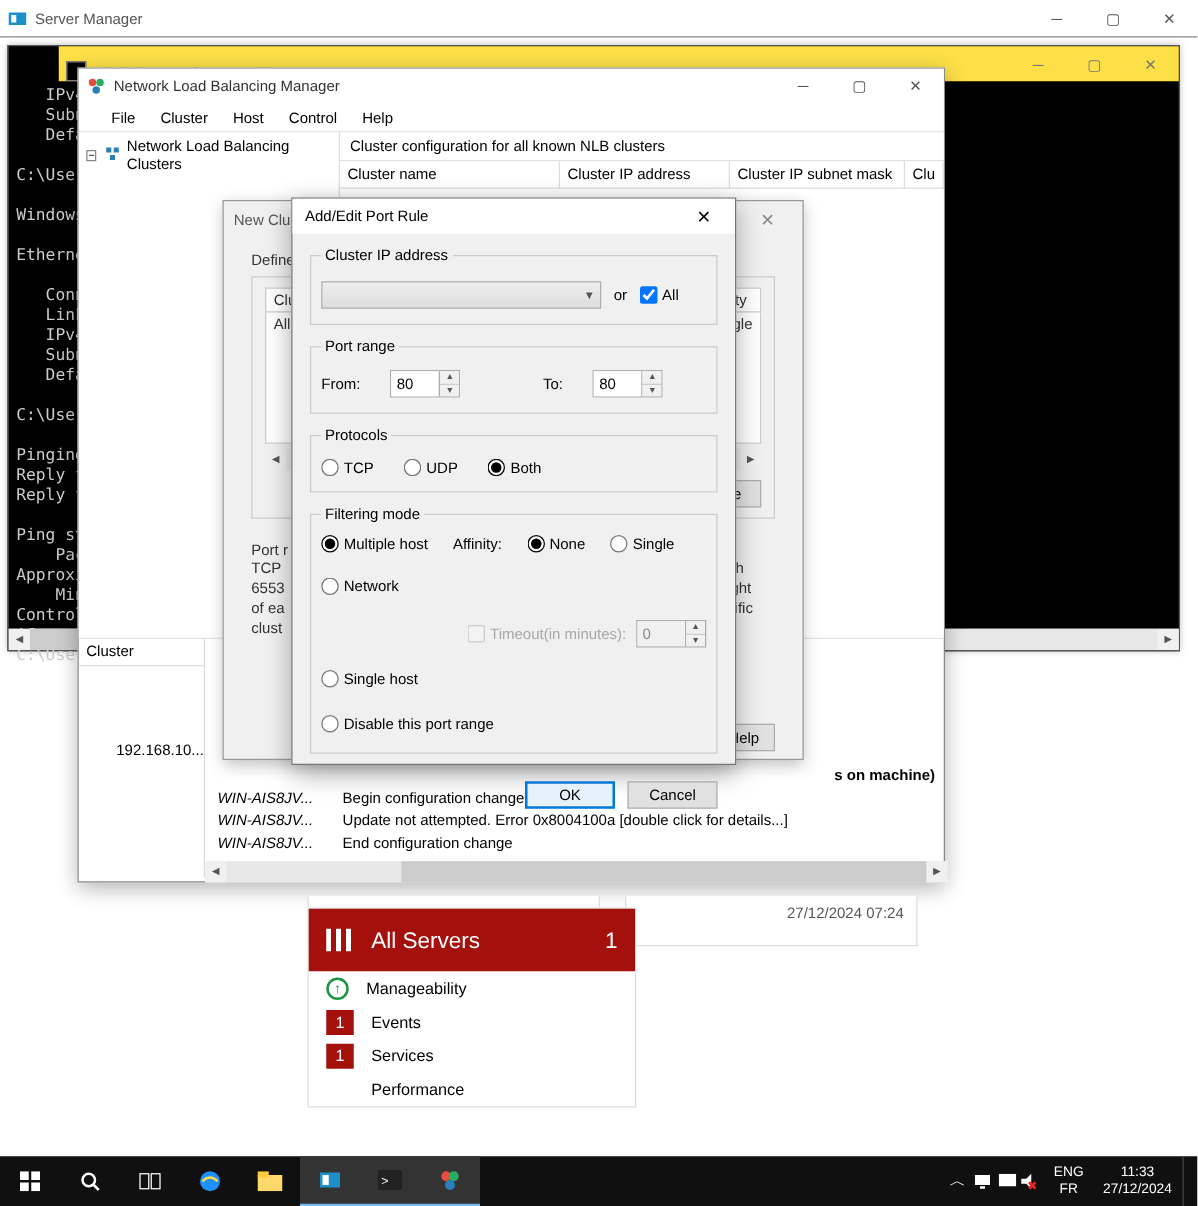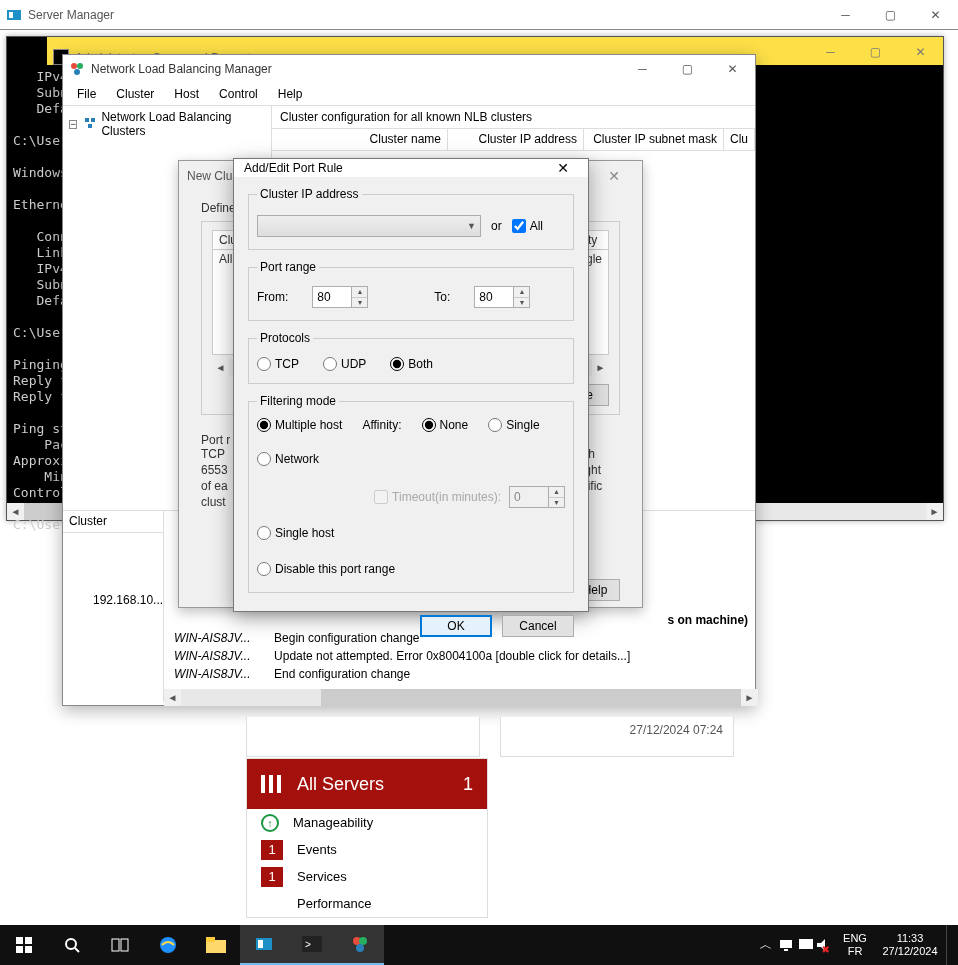--- a/index.html
+++ b/index.html
@@ -25,30 +25,30 @@
   .cmd-sb-track { flex:1; background:#e8e8e8; position:relative; }
   .cmd-sb-thumb { position:absolute; left:0; top:0; height:17px; width:120px; background:#ccc; }
 
   
   .nlb-window { position:absolute; top:54px; left:62px; width:694px; height:652px; background:#fff; border:1px solid #888; box-shadow: 0 4px 16px rgba(0,0,0,.3); }
   .nlb-titlebar { height:28px; display:flex; align-items:center; background:#fff; }
   .nlb-icon { width:16px; height:16px; margin:0 6px; }
   .nlb-title { flex:1; color:#333; font-size:12px; }
   .nlb-controls { display:flex; color:#555; }
   .nlb-btn { width:45px; height:28px; display:flex; align-items:center; justify-content:center; font-size:12px; }
-  .nlb-menubar { height:22px; display:flex; align-items:center; padding: 0 4px; background:#fff;}
+  .nlb-menubar { height:22px; display:flex; align-items:center; padding: 0 16px; background:#fff;}
   .nlb-menu { padding:2px 10px; font-size:12px; color:#000;}
   .nlb-content { display:flex; height:405px; border-top:1px solid #ddd;}
   .nlb-tree { width:218px; border-right:1px solid #ddd; padding:2px; background:#fff;}
   .nlb-tree-row { display:flex; align-items:center; padding:2px 4px; font-size:12px; gap:4px; }
   .tree-handle { width:9px; height:9px; border:1px solid #888; display:inline-flex; align-items:center; justify-content:center; font-size:9px; line-height:7px; margin-right:2px;}
   .nlb-right { flex:1; background:#fff; display:flex; flex-direction:column; }
   .nlb-right-header { padding:4px 8px; font-size:12px; border-bottom:1px solid #ddd;}
   .nlb-grid-head { display:flex; height:22px; background:#fff; }
-  .nlb-col { border-right:1px solid #ddd; border-bottom:1px solid #ddd; padding:3px 6px; font-size:12px; background:#fff;text-align:right;}
+  .nlb-col { border-right:1px solid #ddd; border-bottom:1px solid #ddd; padding:3px 6px; font-size:12px; background:#fff;}
   .nlb-col.c1 { width:176px; } .nlb-col.c2 { width:136px; } .nlb-col.c3 { width:140px; } .nlb-col.c4 { flex:1; }
   .nlb-grid-body { flex:1; }
 
   .nlb-log { border-top:1px solid #ddd; height:192px; display:flex; }
   .nlb-log-left { width:110px; border-right:1px solid #ddd; }
   .nlb-log-left-head { height:22px; border-bottom:1px solid #ddd; padding:3px 6px; font-size:12px;}
   .nlb-log-body { padding-top:60px; padding-left:30px; font-size:12px;}
   .nlb-log-right { flex:1; display:flex; flex-direction:column;}
   .nlb-log-rows { padding:6px 10px; padding-top:100px;}
   .nlb-log-row { display:flex; font-size:12px; padding:2px 0; }
@@ -70,21 +70,21 @@
   .nc-table-body { height:105px; background:#fff; border:1px solid #ccc; border-top:none; margin-bottom:4px;}
   .nc-row { padding:2px 6px; font-size:12px;}
   .nc-scroll { height:17px; display:flex; background:#f0f0f0;}
   .nc-scroll .btn { width:17px; height:17px; display:flex; align-items:center; justify-content:center; background:#f0f0f0; color:#555; font-size:10px;}
   .nc-scroll .trk { flex:1; background:#e8e8e8; }
   .nc-side { border:1px solid #adadad;background:#e1e1e1;width:58px;height:22px;outline:none;font-size:12px;}
   .nc-desc-line { height:16px;}
 
   
   .portrule { position:absolute; top:158px; left:233px; width:356px; height:454px; background:#f0f0f0; border:1px solid #777; box-shadow:0 6px 20px rgba(0,0,0,.35); }
-  .pr-title { height:18px; display:flex; align-items:center; padding:0 10px; background:#fff; font-size:12px; }
+  .pr-title { height:28px; display:flex; align-items:center; padding:0 10px; background:#fff; font-size:12px; }
   .pr-title-text { flex:1; }
   .pr-close { width:30px; height:24px; display:flex; align-items:center; justify-content:center; font-size:14px; }
   .pr-body { padding:10px 14px 8px 14px; }
   fieldset.pr-group { border:1px solid #ccc; padding:10px 8px 12px 8px; margin-bottom:10px; font-size:12px;}
   fieldset.pr-group legend { font-size:12px; padding:0 3px;}
   .pr-iprow { display:flex; align-items:center; gap:10px; margin-top:4px;}
   .pr-combo { width:224px; height:22px; background:linear-gradient(#eee,#ddd); border:1px solid #adadad; display:flex; align-items:center; position:relative;}
   .pr-combo .arrow { position:absolute; right:4px; color:#555; font-size:9px;}
   .pr-checkbox { display:flex; align-items:center; gap:4px; }
   .pr-checkbox input { width:14px; height:14px; }
@@ -104,21 +104,21 @@
   .pr-spin.dis { background:#f0f0f0; }
   .pr-spin.dis input { background:#f0f0f0; color:#888;}
   .pr-singlerow { margin-top:18px; display:flex; align-items:center; gap:4px;}
   .pr-btnrow { display:flex; justify-content:flex-end; gap:10px; padding:4px 14px 10px 14px;}
   button.dlg-btn { width:72px; height:22px; border:1px solid #adadad; background:#e1e1e1; font-size:12px; }
   button.dlg-btn.default { border:2px solid #0078d7; background:#e5f1fb;}
   
   
   .dash-card { position:absolute; left:246px; top:717px; width:234px; height:40px; border:1px solid #ddd; border-top:none; background:#fff; }
   .dash-time { position:absolute; left:500px; top:717px; width:234px; height:40px; border:1px solid #ddd; border-top:none; background:#fff; display:flex; justify-content:flex-end; align-items:flex-start; padding:6px 10px; font-size:12px; color:#555;}
-  .allservers { position:absolute; left:246px; top:758px; width:242px; background:#fff; border:1px solid #ddd;}
+  .allservers { position:absolute; left:246px; top:726px; width:263px; background:#fff; border:1px solid #ddd;}
   .allservers-head { height:50px; background:#a4110c; color:#fff; display:flex; align-items:center; padding:0 14px; font-size:18px;}
   .allservers-head .icon-srv { width:22px; height:18px; margin-right:14px; display:inline-block; background:repeating-linear-gradient(to right,#fff 0 4px, transparent 4px 8px); }
   .allservers-head .count { margin-left:auto; }
   .allservers-row { height:27px; display:flex; align-items:center; padding:0 14px; font-size:13px; gap:14px;}
   .badge { width:22px; height:20px; display:inline-flex; align-items:center; justify-content:center; color:#fff; background:#a4110c; font-size:13px;}
   .mgmt-icon { width:18px; height:18px; border:2px solid #1a9641; border-radius:50%; display:inline-flex; align-items:center; justify-content:center; color:#1a9641; font-size:11px;}
   
   
   .taskbar { position:absolute; bottom:0; left:0; right:0; height:40px; background:#101010; display:flex; align-items:center;}
   .tb-item { width:48px; height:40px; display:flex; align-items:center; justify-content:center; color:#fff; font-size:16px;}

